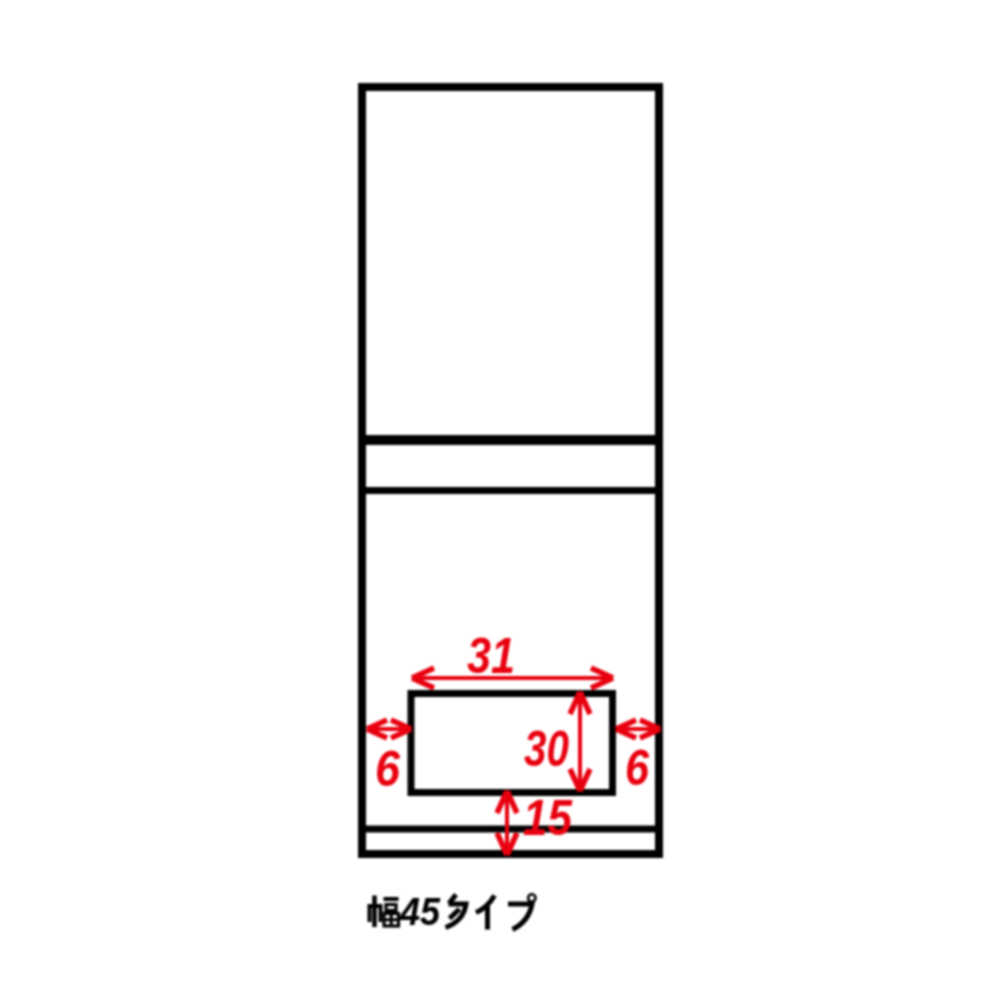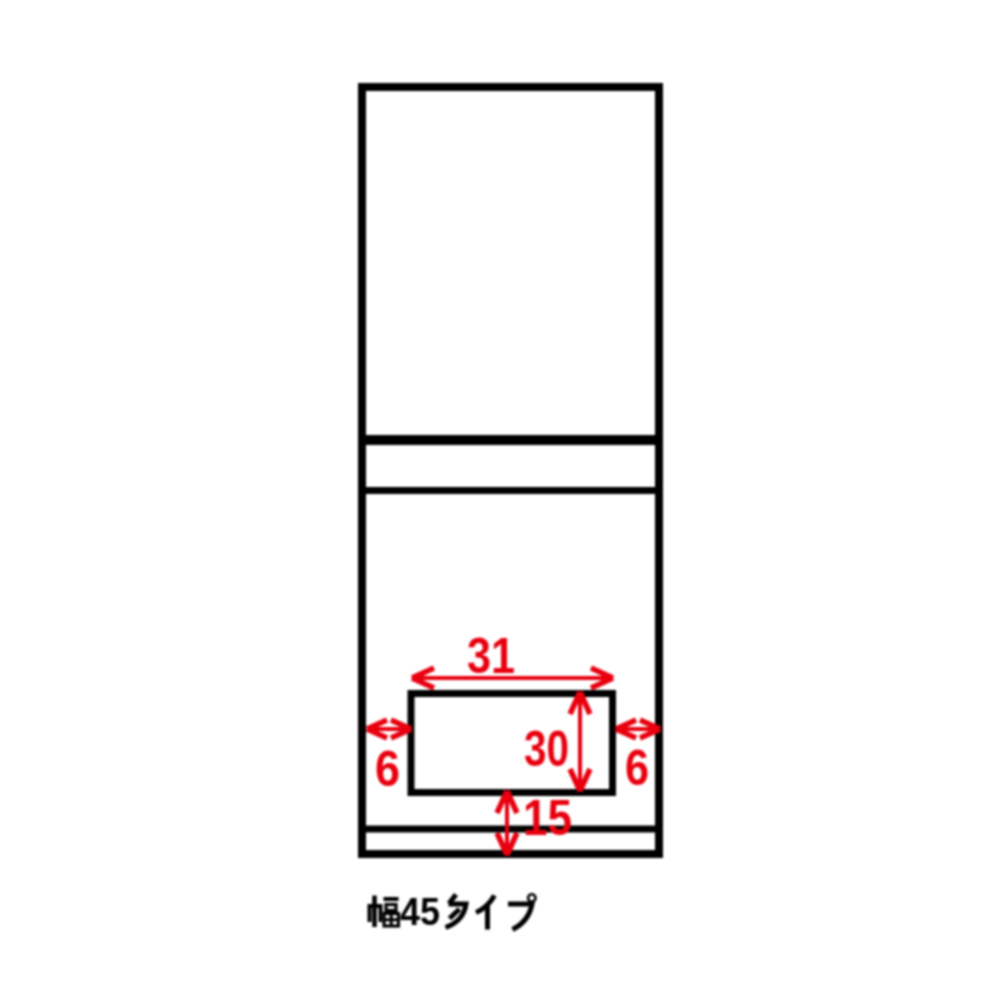--- a/index.html
+++ b/index.html
@@ -1,16 +1,16 @@
 <!DOCTYPE html>
 <html><head>
 <meta charset="utf-8">
 <style>
   html,body{margin:0;padding:0;background:#fff;}
-  .page{position:relative;width:1000px;height:1000px;background:#fff;overflow:hidden;}
+  .page{position:relative;width:1000px;height:1000px;background:#fff;overflow:hidden;font-style:italic;}
   svg{position:absolute;left:0;top:0;filter:blur(0.8px);}
   text{font-family:"Liberation Sans", sans-serif;font-weight:bold;}
 </style>
 </head>
 <body>
 <div class="page">
 <svg width="1000" height="1000" viewBox="0 0 1000 1000">
 
   <rect x="362" y="87" width="297" height="767" fill="none" stroke="#000" stroke-width="8"></rect>
 

